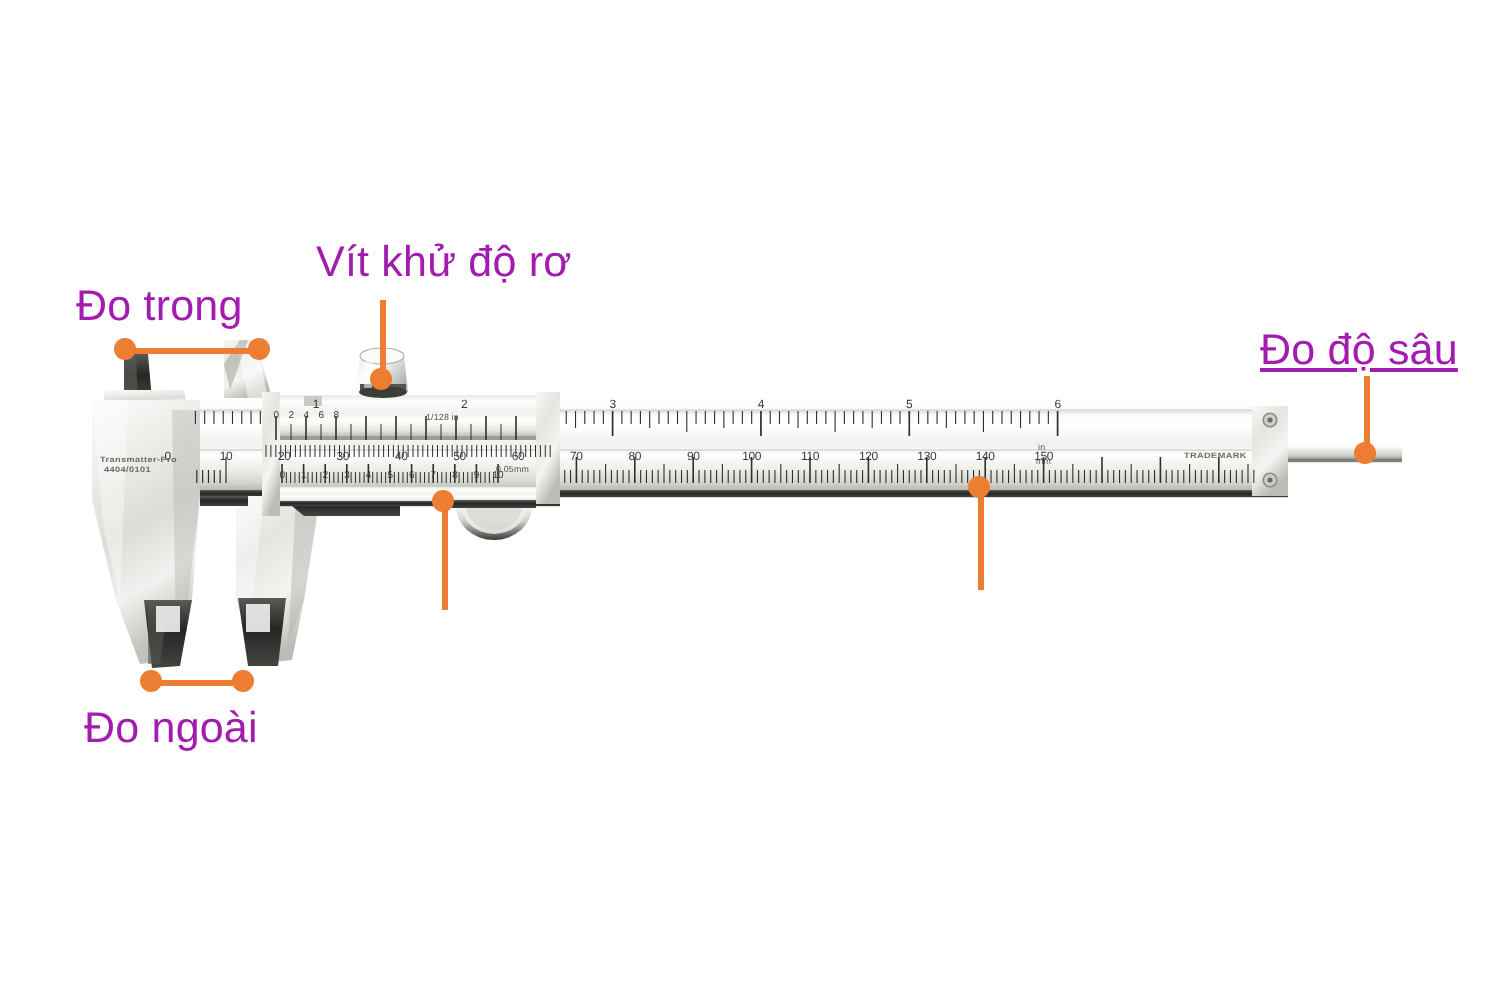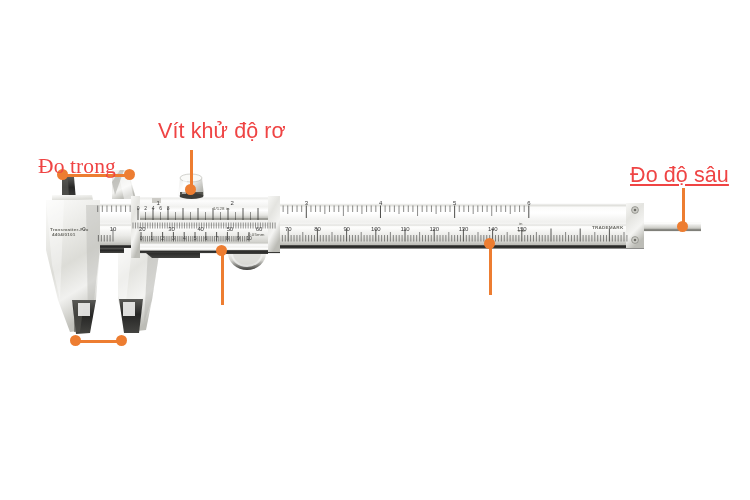--- a/index.html
+++ b/index.html
@@ -5,21 +5,21 @@
   html,body{margin:0;padding:0;}
   body{
     width:750px;height:500px;background:#ffffff;
     font-family:"Liberation Sans", sans-serif;
     overflow:hidden;position:relative;
   }
   #stage{position:absolute;left:0;top:0;width:750px;height:500px;}
 
   
   .lbl{
-    position:absolute;color:#ef4444;font-weight:400;
+    position:absolute;color:#a21caf;font-weight:400;
     white-space:nowrap;letter-spacing:.1px;
   }
   .lbl.s22{font-size:21.5px;}
 
   
   .vline{position:absolute;background:#ED7D31;width:3px;}
   .hline{position:absolute;background:#ED7D31;height:3px;}
   .dot{position:absolute;background:#ED7D31;border-radius:50%;}
 
   .svgwrap{position:absolute;left:0;top:0;width:750px;height:500px;pointer-events:none;}
@@ -571,33 +571,34 @@
   <div class="microtxt" id="inUnit" style="left: 519px; top: 221px;">in</div>
   <div class="microtxt" id="vernMetric" style="left: 248px; top: 232px;">0.05mm</div>
   <div class="microtxt" id="vernImp" style="left: 213px; top: 206px;">1/128  in</div>
   <div class="brandtxt" id="makerL1" style="left: 50px; top: 227px;">Transmatter-Pro</div>
   <div class="brandtxt" id="makerL2" style="left: 52px; top: 232px;">4404/0101</div>
   <div class="brandtxt" id="brandMark" style="left: 592px; top: 225px;">TRADEMARK</div>
 
   <div class="hline" style="left:63px;top:173.5px;width:67px;"></div>
   <div class="dot" style="left:57px;top:169px;width:11px;height:11px;"></div>
   <div class="dot" style="left:124px;top:169px;width:11px;height:11px;"></div>
-  <div class="lbl s22" style="left:38px;top:154px;font-family:Liberation Serif, serif;">Đo trong</div>
+  <div class="lbl s22" style="left:38px;top:141px;">Đo trong</div>
 
   <div class="vline" style="left:189.5px;top:150px;height:40px;"></div>
   <div class="dot" style="left:185px;top:184px;width:11px;height:11px;"></div>
   <div class="lbl s22" style="left:158px;top:119px;">Vít khử độ rơ</div>
 
   <div class="vline" style="left:681.5px;top:188px;height:42px;"></div>
   <div class="dot" style="left:677px;top:221px;width:11px;height:11px;"></div>
   <div class="lbl s22" style="left:630px;top:163px;text-decoration:underline;">Đo độ sâu</div>
 
   <div class="hline" style="left:76px;top:339.5px;width:46px;"></div>
   <div class="dot" style="left:70px;top:335px;width:11px;height:11px;"></div>
   <div class="dot" style="left:116px;top:335px;width:11px;height:11px;"></div>
+  <div class="lbl s22" style="left:42px;top:352px;">Đo ngoài</div>
 
   <div class="vline" style="left:220.5px;top:252px;height:53px;"></div>
   <div class="dot" style="left:216px;top:245px;width:11px;height:11px;"></div>
 
   <div class="vline" style="left:488.5px;top:245px;height:50px;"></div>
   <div class="dot" style="left:484px;top:238px;width:11px;height:11px;"></div>
 
 </div>
 
 </body></html>

